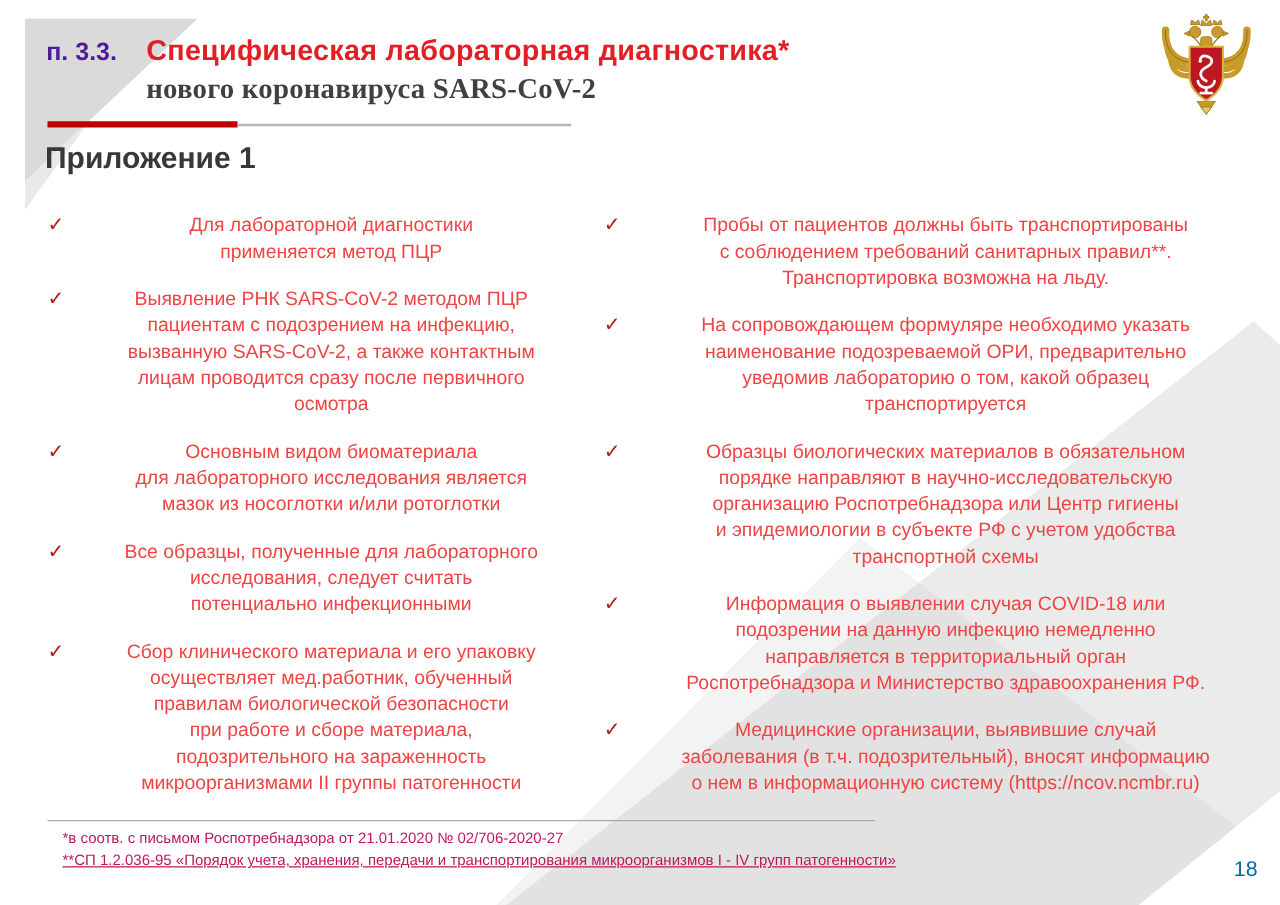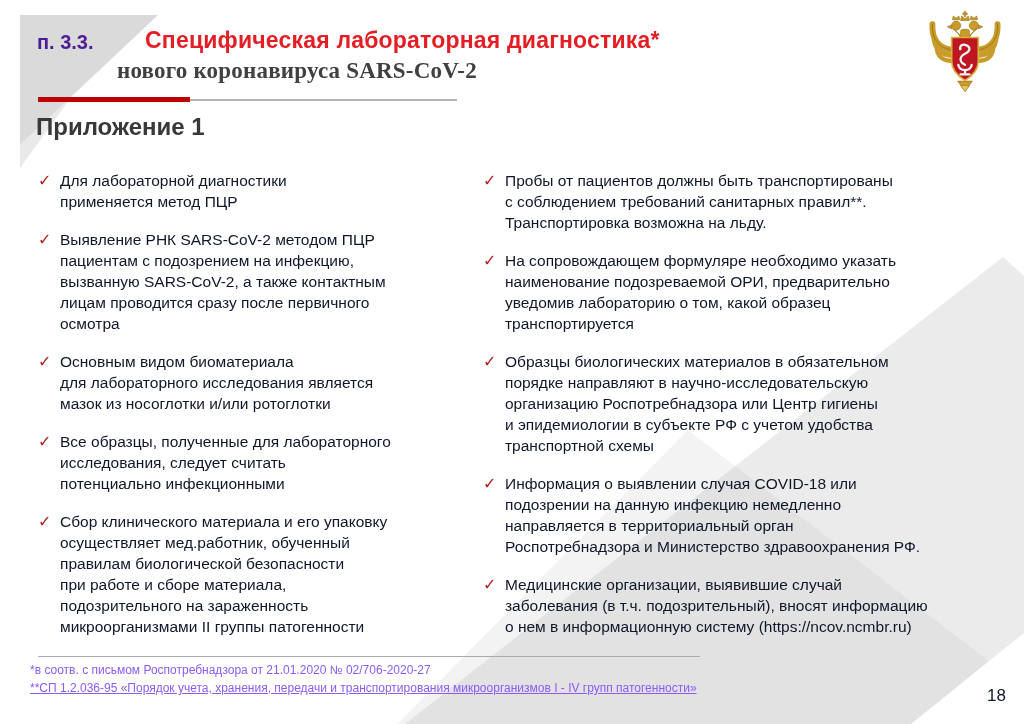--- a/index.html
+++ b/index.html
@@ -10,21 +10,21 @@
     -webkit-font-smoothing:antialiased;
   }
   .bg-layer{position:absolute;inset:0;width:1024px;height:724px;}
   .header{position:absolute;left:0;top:0;width:1024px;}
   .section-num{
     position:absolute;left:37px;top:31px;
     font-size:20px;font-weight:bold;color:#4c1d95;white-space:nowrap;
   }
   .title-red{
     position:absolute;left:117px;top:27px;
-    font-size:23px;font-weight:bold;color:#e31e24;white-space:nowrap;letter-spacing:.2px;margin-left:28px;
+    font-size:23px;font-weight:bold;color:#e31e24;white-space:nowrap;letter-spacing:.2px;
   }
   .title-dark{
     position:absolute;left:117px;top:58px;
     font-size:23px;font-weight:bold;color:#404040;white-space:nowrap;letter-spacing:.2px;font-family:Liberation Serif, serif;
   }
   .accent-bar{position:absolute;left:38px;top:97px;width:152px;height:5px;background:#c00000;}
   .accent-line{position:absolute;left:190px;top:99px;width:267px;height:2px;background:#b5b5b5;}
   .subtitle{
     position:absolute;left:36px;top:113px;
     font-size:24px;font-weight:bold;color:#383838;white-space:nowrap;text-align:center;
@@ -33,31 +33,32 @@
 
   .col{position:absolute;top:170px;}
   .col-left{left:38px;width:432px;}
   .col-right{left:483px;width:525px;}
   .bullet{display:flex;align-items:flex-start;margin-bottom:17px;}
   .check{
     flex:0 0 22px;color:#b22017;font-weight:bold;
     font-size:16px;line-height:21px;font-style:italic;
   }
   .bullet-text{
-    flex:1;font-size:15.5px;line-height:21px;color:#0f172a;
+    flex:1;font-size:15.5px;line-height:21px;color:#ef4444;
     white-space:pre-line;
+    text-align:center;
   }
 
   .footer-divider{position:absolute;left:38px;top:656px;width:662px;height:1px;background:#ababab;}
-  .footnote{position:absolute;left:30px;font-size:12px;color:#8b5cf6;white-space:nowrap;}
+  .footnote{position:absolute;left:50px;font-size:12px;color:#be185d;white-space:nowrap;}
   .footnote-1{top:663px;}
   .footnote-2{top:681px;text-decoration:underline;}
   .page-number{
     position:absolute;right:18px;top:686px;
-    font-size:17px;color:#0f172a;
+    font-size:17px;color:#0369a1;
   }
 </style>
 </head>
 <body>
 
 <svg class="bg-layer" viewBox="0 0 1024 724" aria-hidden="true">
   <polygon points="20,15 158,15 20,145" fill="#dadada"></polygon>
   <polygon points="72,96 20,145 20,168" fill="#e9e9e9"></polygon>
   <polygon points="1003,257 1024,276 1024,724 405,724" fill="rgba(190,190,190,0.30)"></polygon>
   <polygon points="688,430 1024,688 1024,724 397,724" fill="rgba(190,190,190,0.18)"></polygon>

